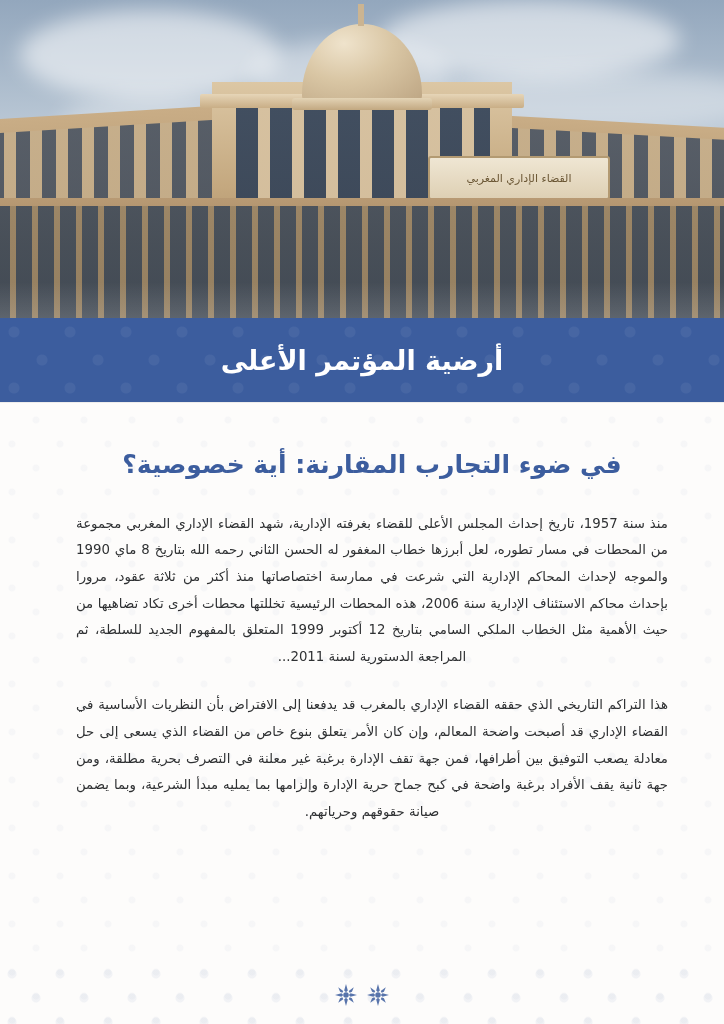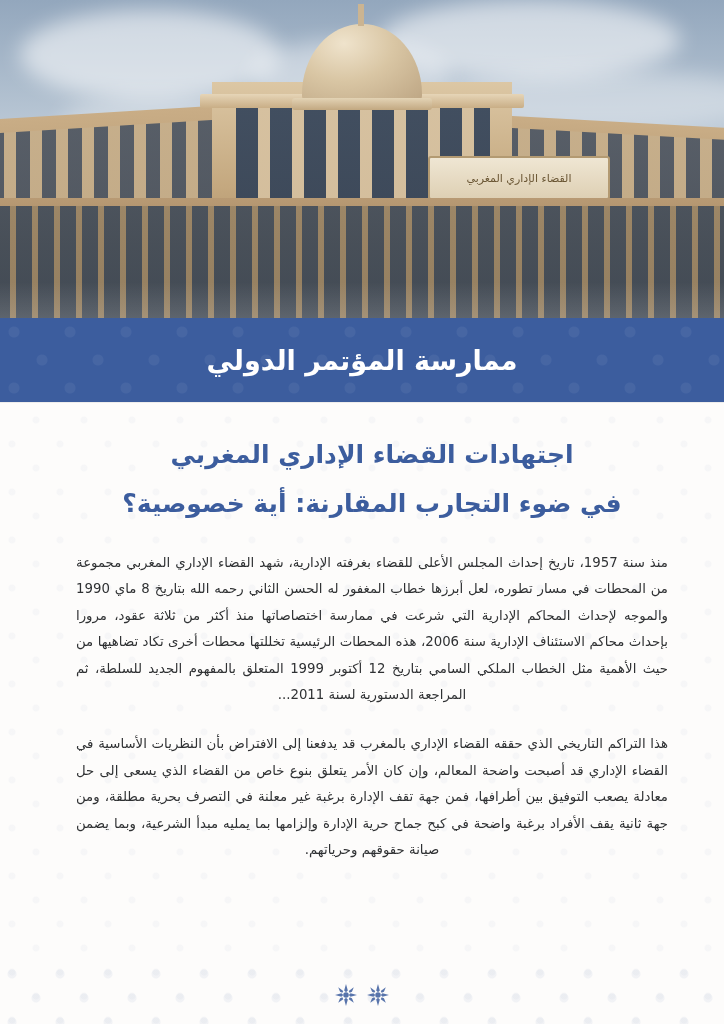--- a/index.html
+++ b/index.html
@@ -287,27 +287,26 @@
         <span>القضاء الإداري المغربي</span>
       </div>
       <div class="podium">
         <div class="podium-glass"></div>
       </div>
     </div>
     <div class="hero-fade"></div>
   </div>
 
   <div class="banner">
-    <div class="banner-title">ممارسة المؤتمر الدولي</div>
+    <div class="banner-title">أرضية المؤتمر الأعلى</div>
   </div>
 
   <div class="content">
 
     <h1 class="doc-title">
-      <span class="line1">اجتهادات القضاء الإداري المغربي</span>
       <span class="line2">في ضوء التجارب المقارنة: أية خصوصية؟</span>
     </h1>
 
     <p class="para first">منذ سنة 1957، تاريخ إحداث المجلس الأعلى للقضاء بغرفته الإدارية، شهد القضاء الإداري المغربي مجموعة من المحطات في مسار تطوره، لعل أبرزها خطاب المغفور له الحسن الثاني رحمه الله بتاريخ 8 ماي 1990 والموجه لإحداث المحاكم الإدارية التي شرعت في ممارسة اختصاصاتها منذ أكثر من ثلاثة عقود، مرورا بإحداث محاكم الاستئناف الإدارية سنة 2006، هذه المحطات الرئيسية تخللتها محطات أخرى تكاد تضاهيها من حيث الأهمية مثل الخطاب الملكي السامي بتاريخ 12 أكتوبر 1999 المتعلق بالمفهوم الجديد للسلطة، ثم المراجعة الدستورية لسنة 2011...</p>
     <p class="para second">هذا التراكم التاريخي الذي حققه القضاء الإداري بالمغرب قد يدفعنا إلى الافتراض بأن النظريات الأساسية في القضاء الإداري قد أصبحت واضحة المعالم، وإن كان الأمر يتعلق بنوع خاص من القضاء الذي يسعى إلى حل معادلة يصعب التوفيق بين أطرافها، فمن جهة تقف الإدارة برغبة غير معلنة في التصرف بحرية مطلقة، ومن جهة ثانية يقف الأفراد برغبة واضحة في كبح جماح حرية الإدارة وإلزامها بما يمليه مبدأ الشرعية، وبما يضمن صيانة حقوقهم وحرياتهم.</p>
 
   </div>
 
   <div class="footer-strip"></div>
 

